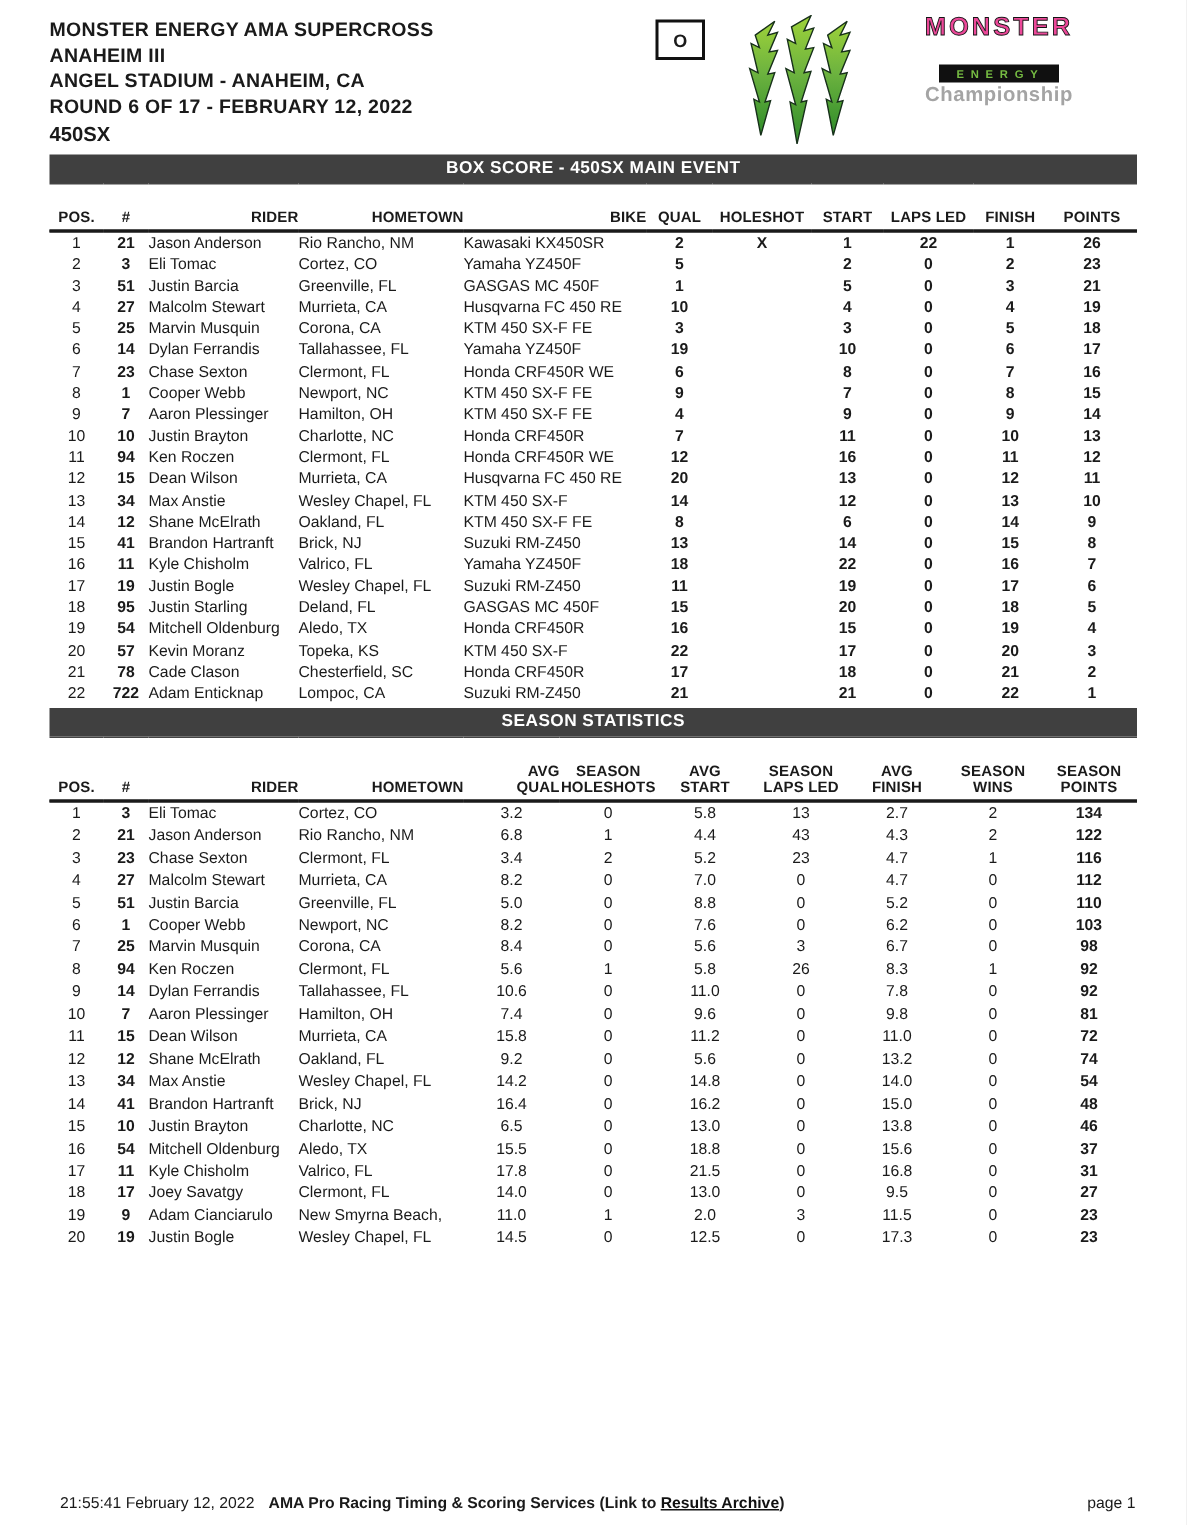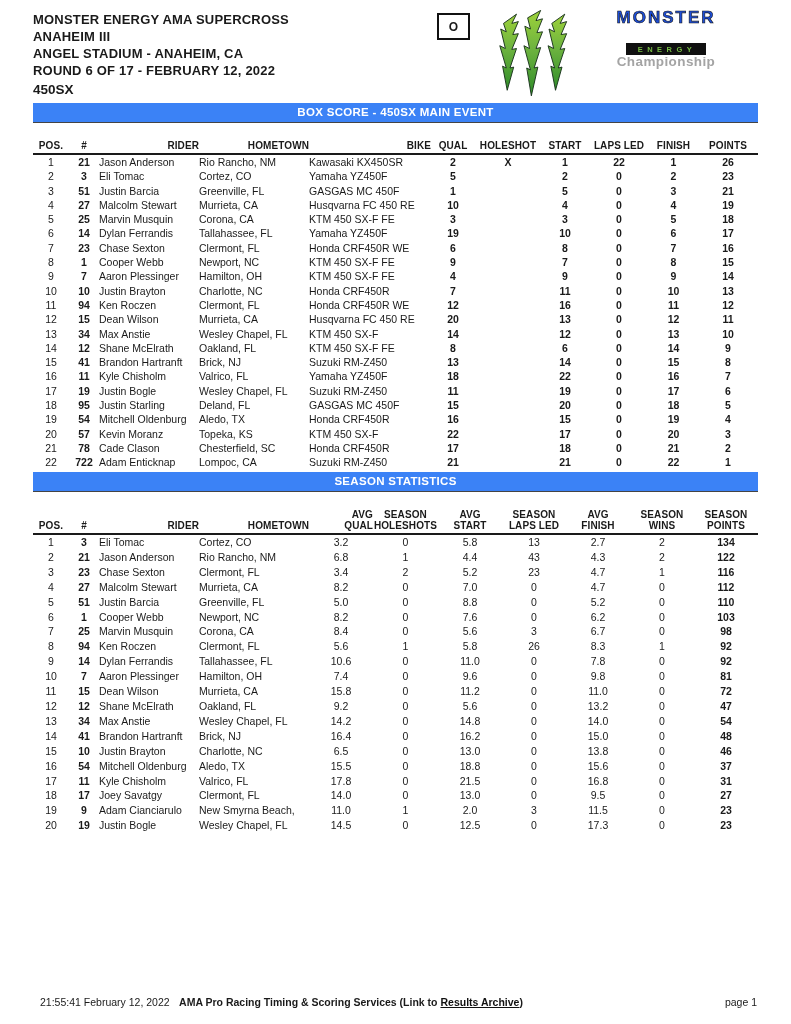--- a/index.html
+++ b/index.html
@@ -12,32 +12,32 @@
   .event-header .class-line{font-size:13.5px;line-height:19px;margin-top:1px;}
 
   
   .flag-box{position:absolute;left:437px;top:13px;width:29px;height:23px;border:2px solid #111;
             display:flex;align-items:center;justify-content:center;font-weight:bold;font-size:12px;}
 
   
   .logo{position:absolute;left:497px;top:8px;width:262px;height:92px;}
   .claw{position:absolute;left:0;top:2px;}
   .logo-right{position:absolute;left:76px;top:0;width:186px;text-align:center;}
-  .monster-word{font-size:17px;font-weight:900;letter-spacing:2px;color:#1d4ed8;
+  .monster-word{font-size:17px;font-weight:900;letter-spacing:2px;color:#ec4899;
                 -webkit-text-stroke:0.6px #141414;}
   .energy-strip{display:inline-block;background:#101010;color:#76bc43;font-size:7.5px;
                 font-weight:bold;letter-spacing:4.5px;padding:2px 10px 1px 12px;margin-top:15px;}
   .sx-row{position:relative;margin-top:2px;white-space:nowrap;margin-left:-22px;}
   .ama{position:absolute;left:2px;top:-3px;font-size:9.5px;font-weight:bold;color:#9aa0a6;letter-spacing:1px;}
   .supercross{font-size:27px;font-weight:900;font-style:italic;letter-spacing:0.5px;
               color:#1e7fc4;transform:scaleY(0.92);display:inline-block;}
   .championship{font-size:13.5px;font-weight:bold;color:#a4a4a4;margin-top:-2px;letter-spacing:0.4px;}
 
   
-  .bar{position:absolute;left:33px;width:725px;background:#3b82f6;color:#fff;text-align:center;
+  .bar{position:absolute;left:33px;width:725px;background:#404040;color:#fff;text-align:center;
        font-weight:bold;font-size:11.5px;padding:3px 0 4px;letter-spacing:0.3px;}
   .bar.one{top:103px;}
   .bar.two{top:472px;}
 
   
   table{position:absolute;left:33px;width:725px;border-collapse:collapse;table-layout:fixed;}
   .t-box{top:122px;}
   .t-season{top:491px;}
   thead th{font-size:10px;font-weight:bold;vertical-align:bottom;padding:17px 0 2px;
            border-top:1px solid #444;border-bottom:2px solid #1a1a1a;text-align:center;letter-spacing:0.1px;}
@@ -643,21 +643,21 @@
           <td>12</td>
           <td class="b">12</td>
           <td class="l">Shane McElrath</td>
           <td class="l">Oakland, FL</td>
           <td>9.2</td>
           <td>0</td>
           <td>5.6</td>
           <td>0</td>
           <td>13.2</td>
           <td>0</td>
-          <td class="b">47</td>
+          <td class="b">74</td>
         </tr>
         <tr>
           <td>13</td>
           <td class="b">34</td>
           <td class="l">Max Anstie</td>
           <td class="l">Wesley Chapel, FL</td>
           <td>14.2</td>
           <td>0</td>
           <td>14.8</td>
           <td>0</td>

